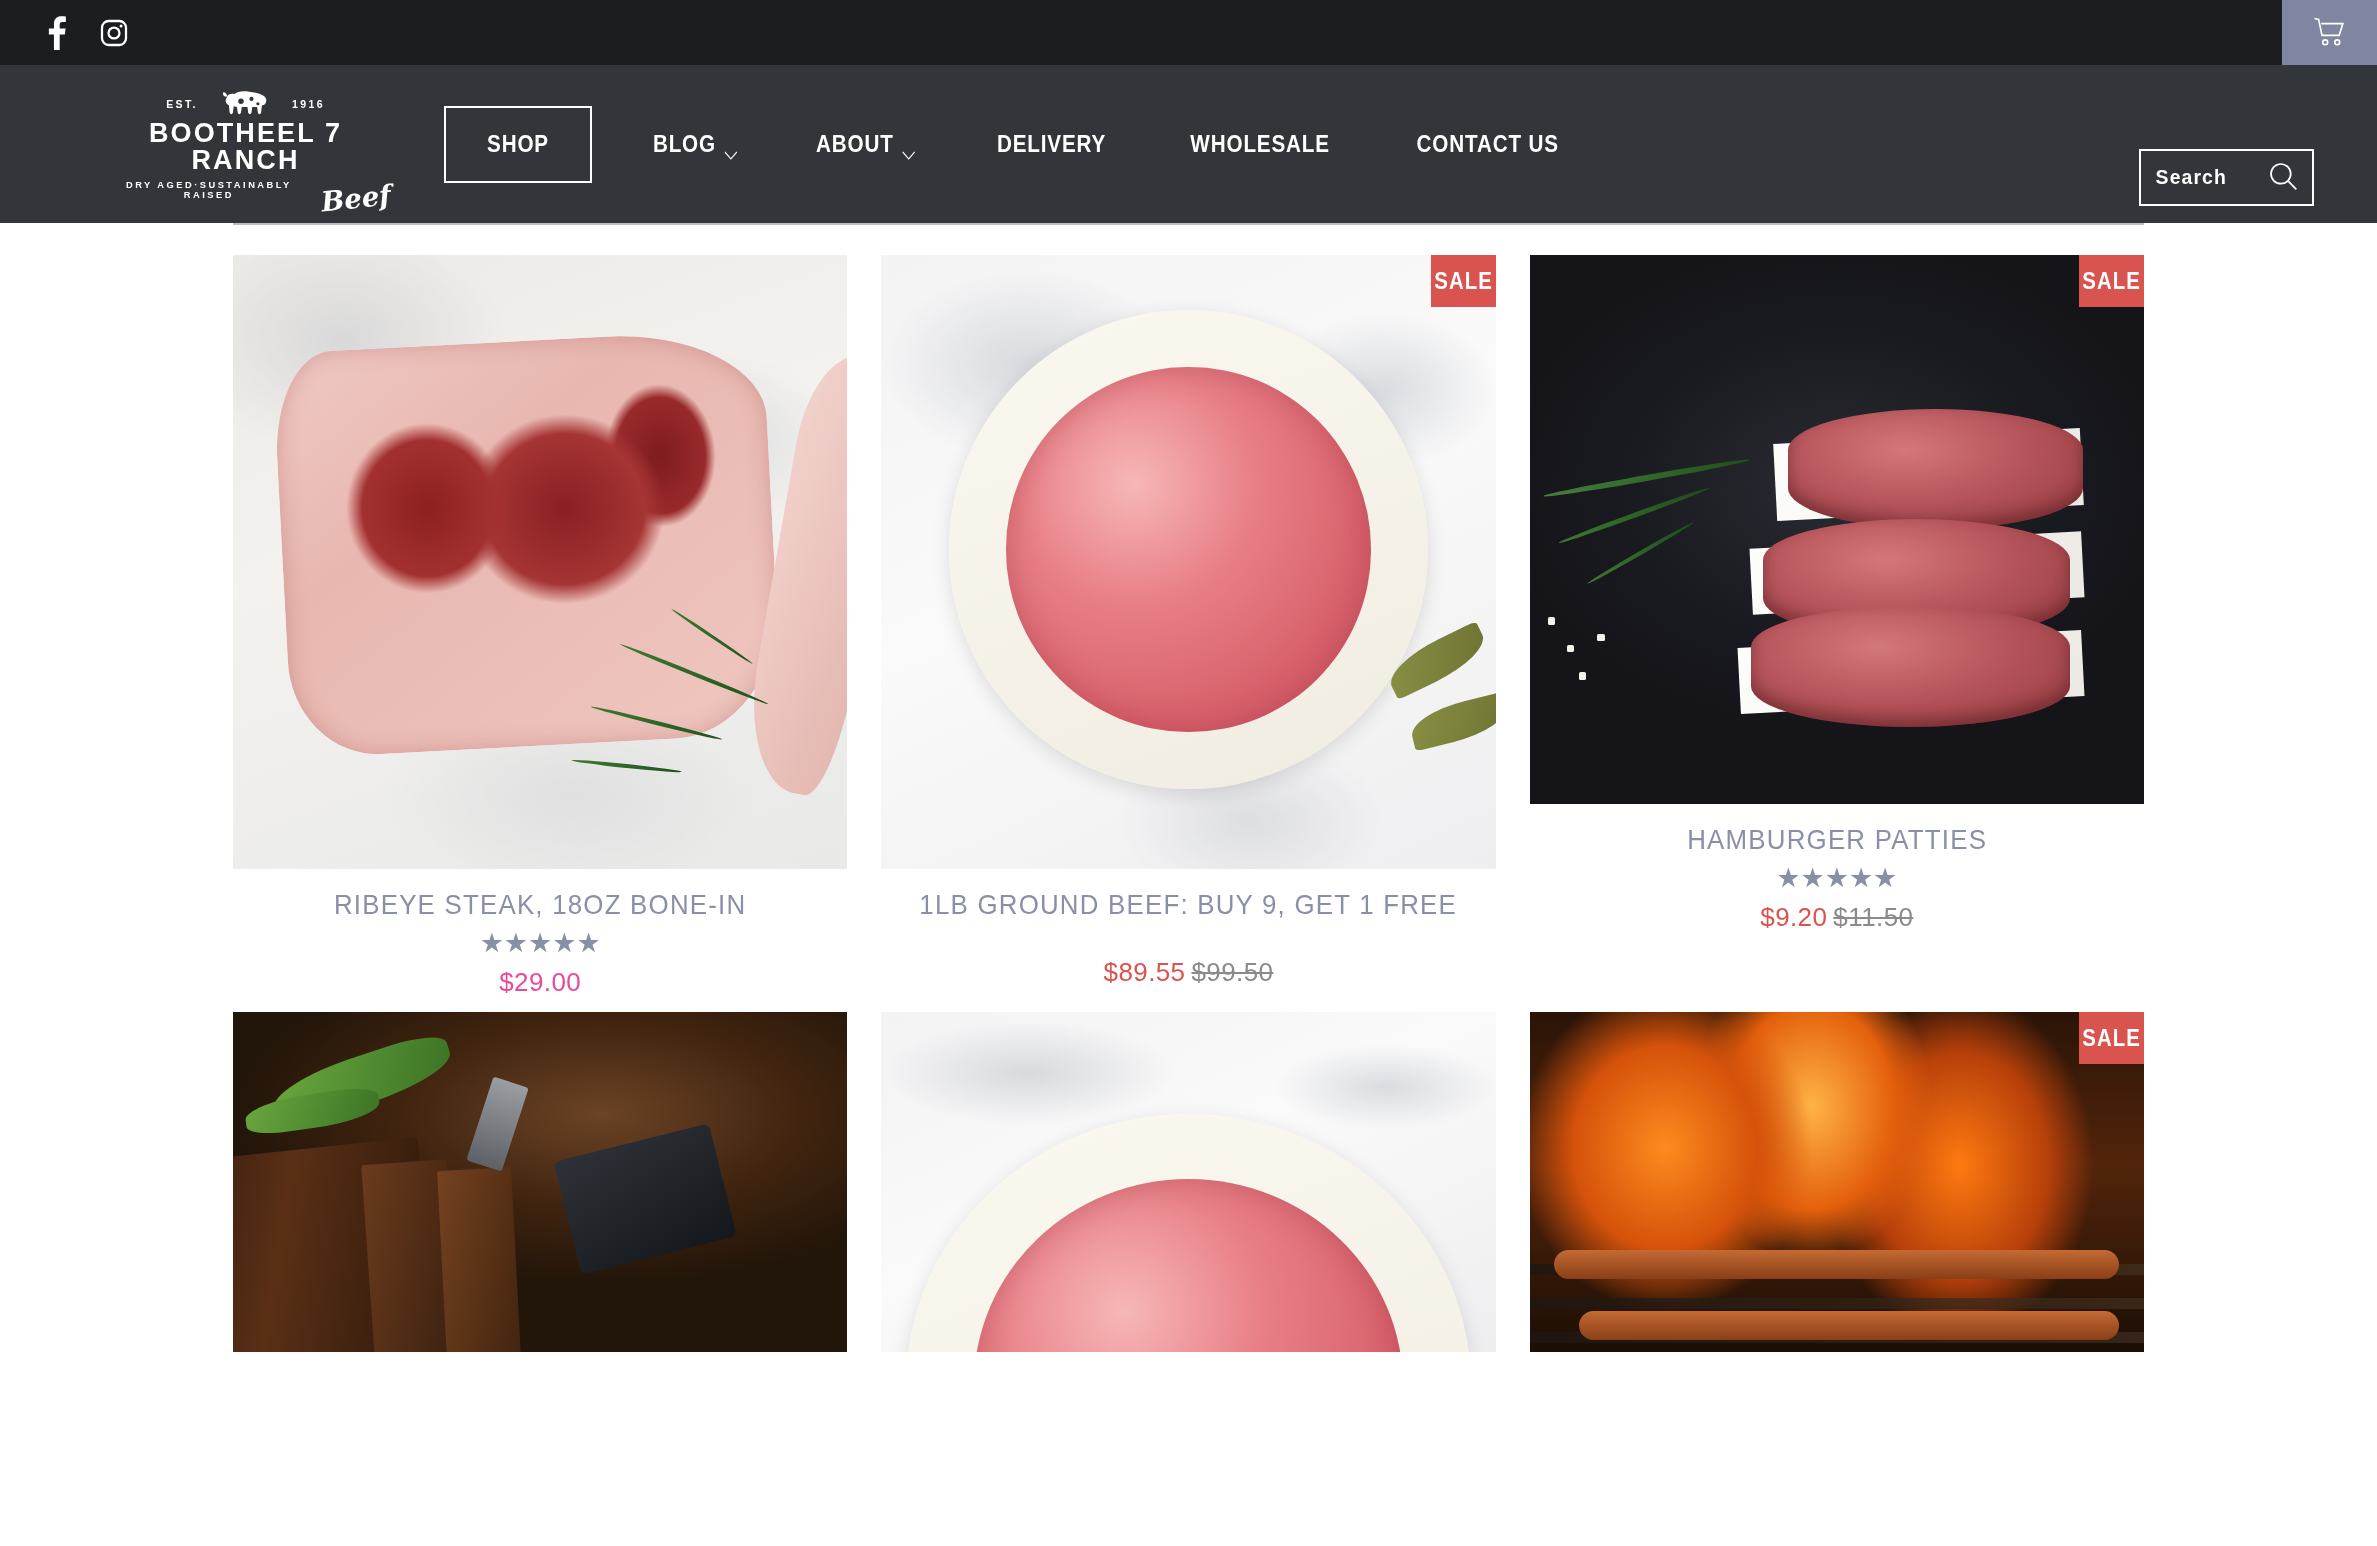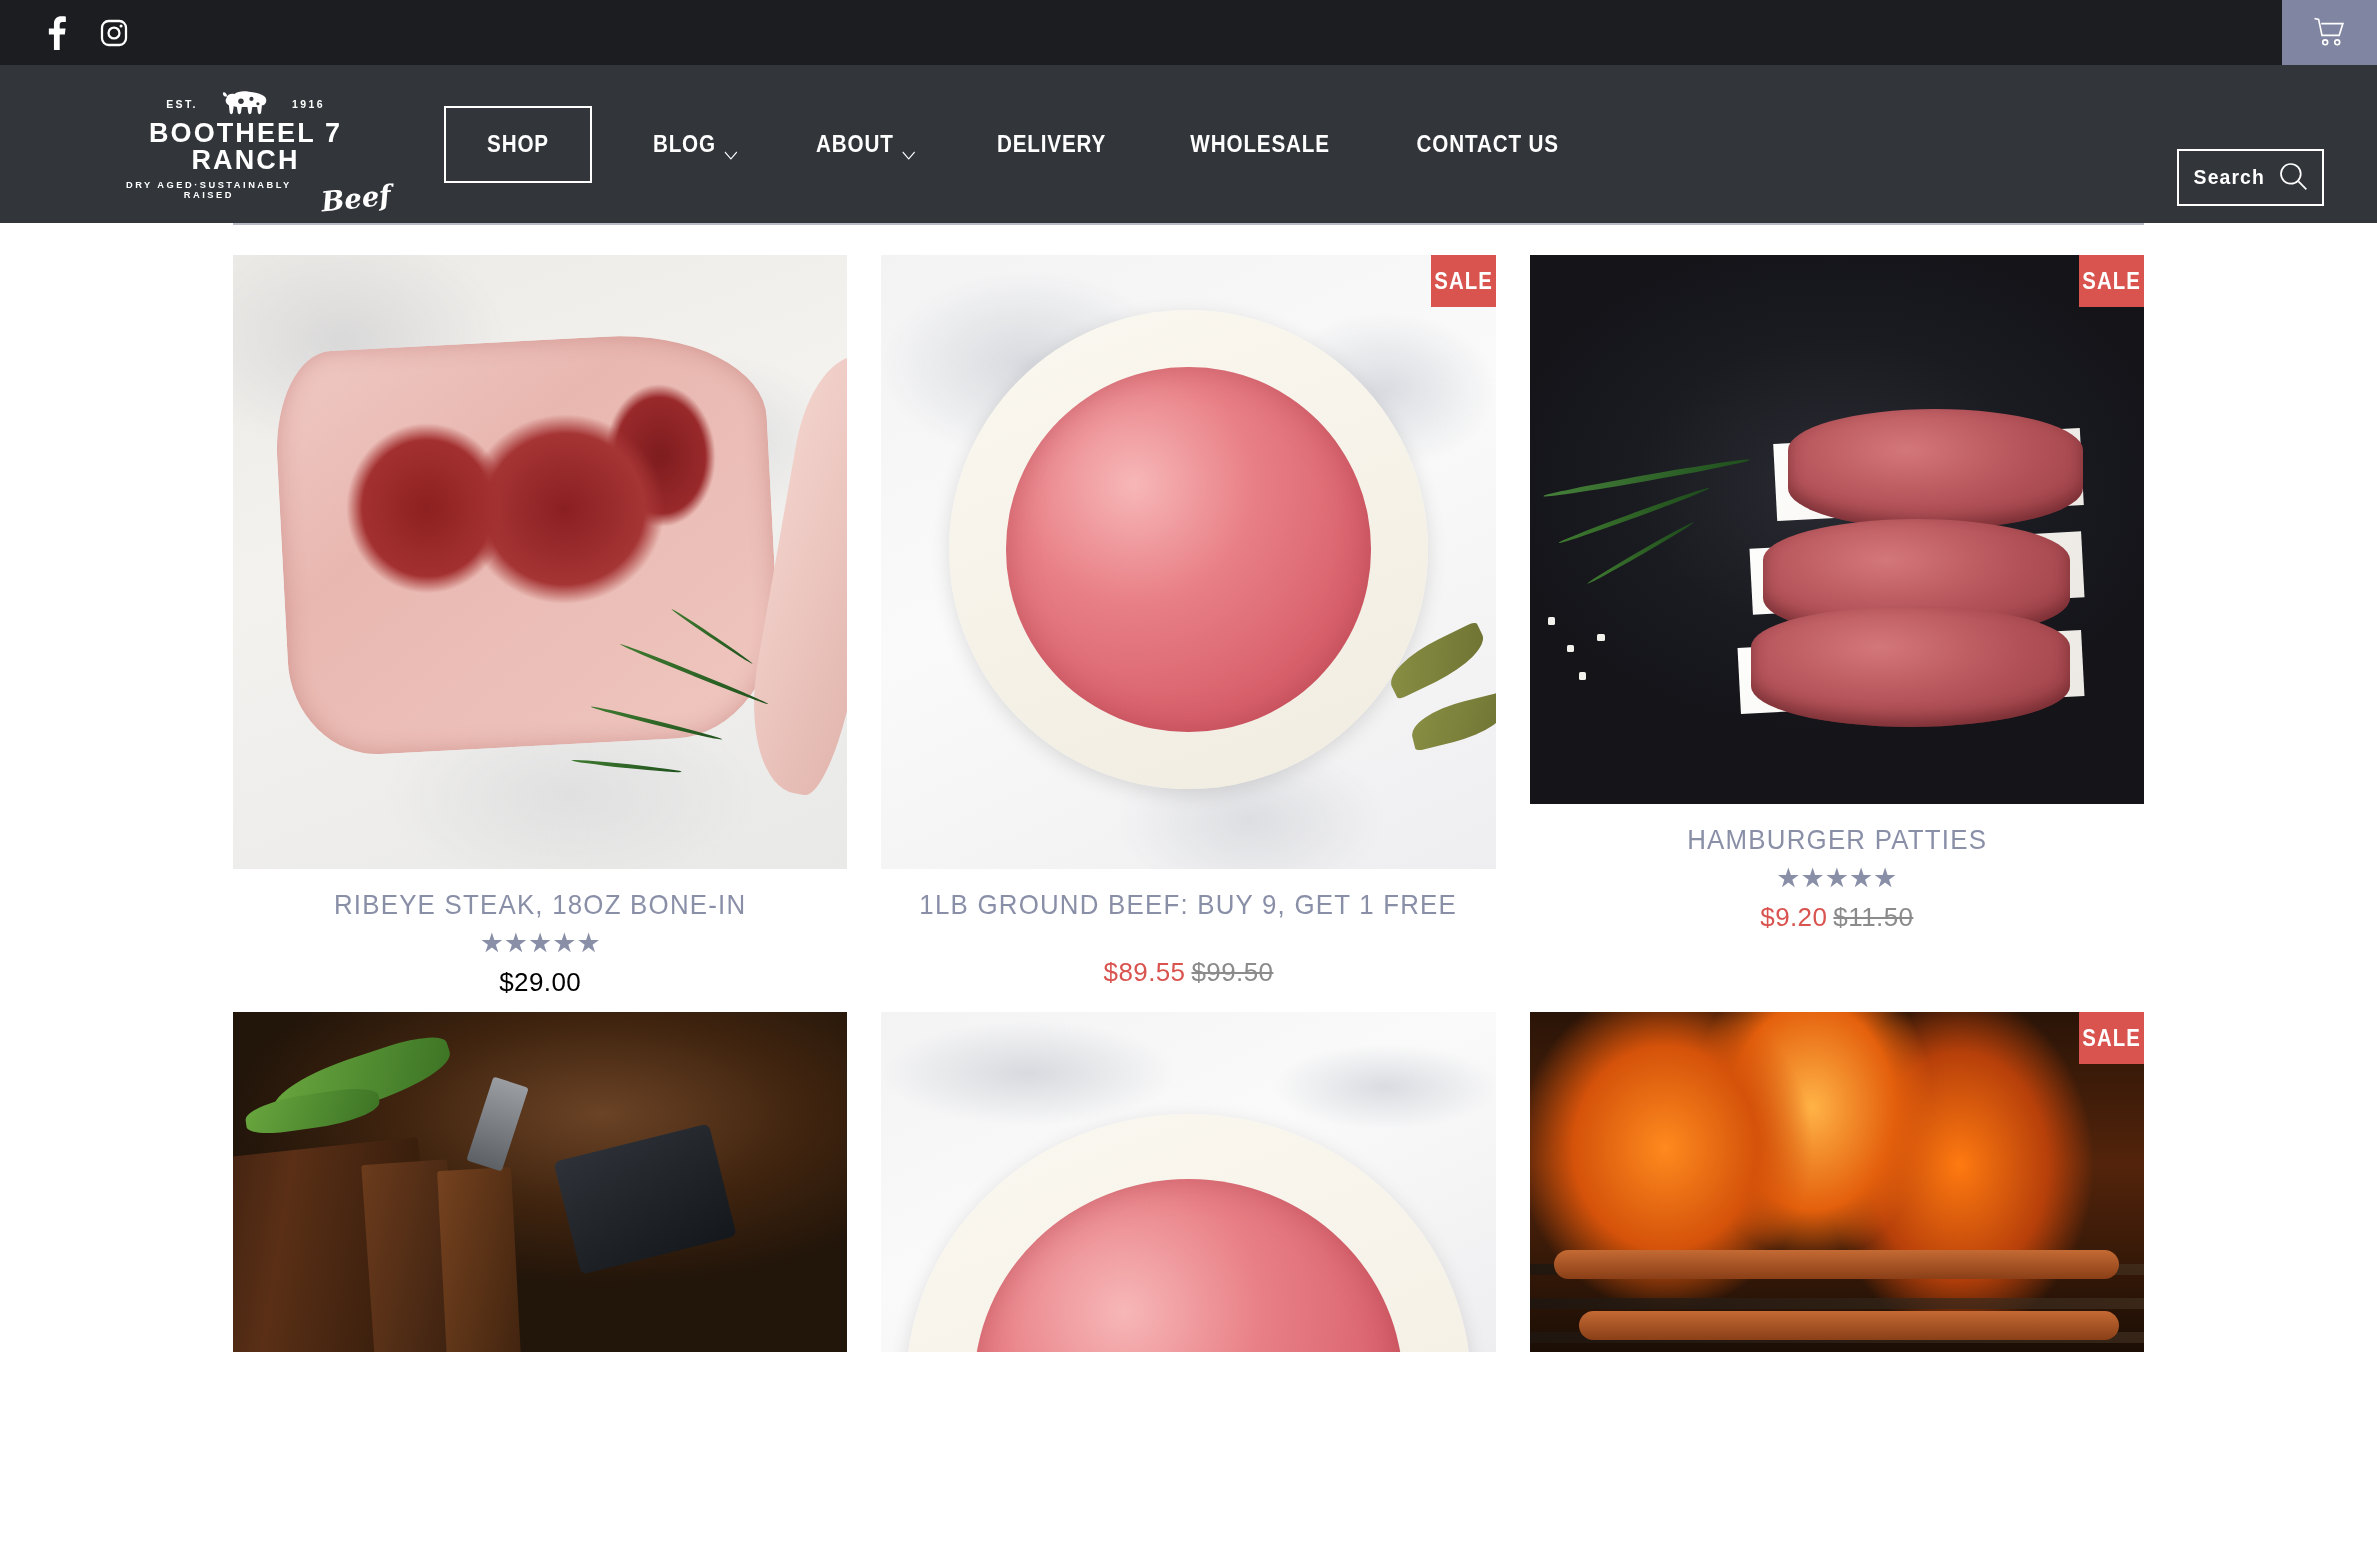--- a/index.html
+++ b/index.html
@@ -121,23 +121,23 @@
     justify-content:center;
     margin-right:16px;
     transform:none;
   }
   .nav-item.boxed .nav-label{ transform:scaleX(.86); display:block; }
   .chev{ width:15.4px; height:9.7px; flex:0 0 auto; }
 
   
   .search-wrap{
     position:absolute;
-    right:53px;
+    right:63px;
     top:84px;
-    width:147px;
+    width:175px;
     height:57px;
     border:2.4px solid #ffffff;
     display:flex; align-items:center;
   }
   .search-input{
     flex:1;
     background:transparent;
     border:0; outline:0;
     color:#ffffff;
     font-family:"Liberation Sans Narrow","Liberation Sans",sans-serif;
@@ -236,21 +236,21 @@
     font-size:27px;
     line-height:1;
   }
   .prices{
     margin-top:9.7px;
     font-family:"Liberation Sans Narrow","Liberation Sans",sans-serif;
     font-size:26px;
     letter-spacing:0.4px;
     display:flex; justify-content:center; gap:6px; align-items:baseline;
   }
-  .price{ color:#000000; }
+  .price{ color:#ec4899; }
   .price.sale{ color:#d9534f; }
   .price-was{ color:#8b8b8b; text-decoration:line-through; }
 
   
   .art-marble{
     background:
       radial-gradient(ellipse 38% 26% at 18% 14%, rgba(200,200,204,.55), transparent 70%),
       radial-gradient(ellipse 30% 20% at 78% 30%, rgba(196,198,205,.45), transparent 70%),
       radial-gradient(ellipse 42% 22% at 55% 88%, rgba(205,205,210,.4), transparent 72%),
       linear-gradient(160deg,#eceae6 0%,#f3f2ef 40%,#e9e9e8 100%);

